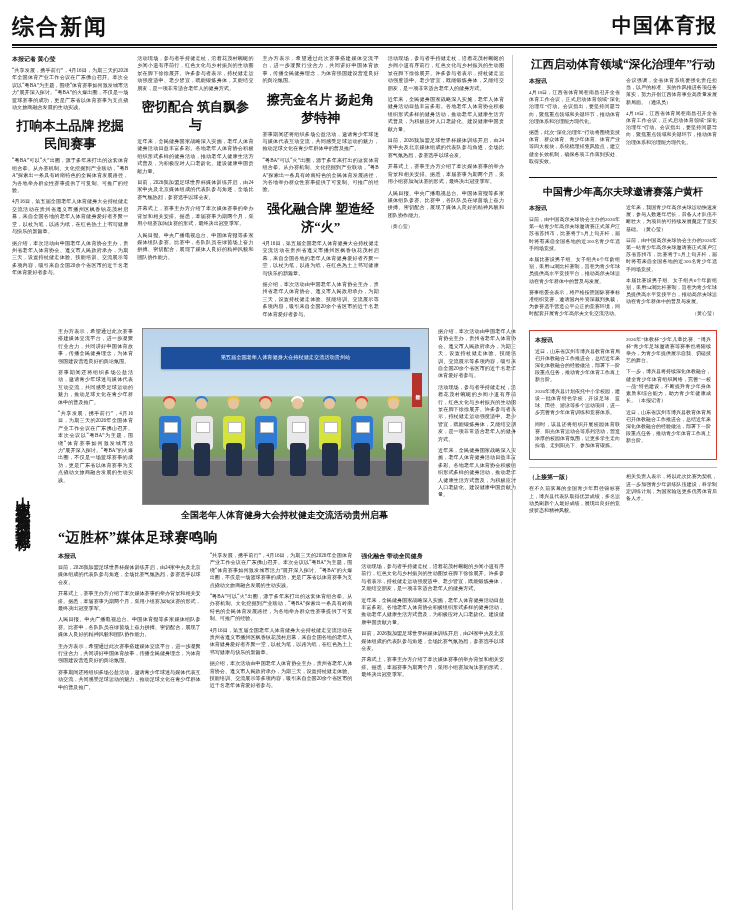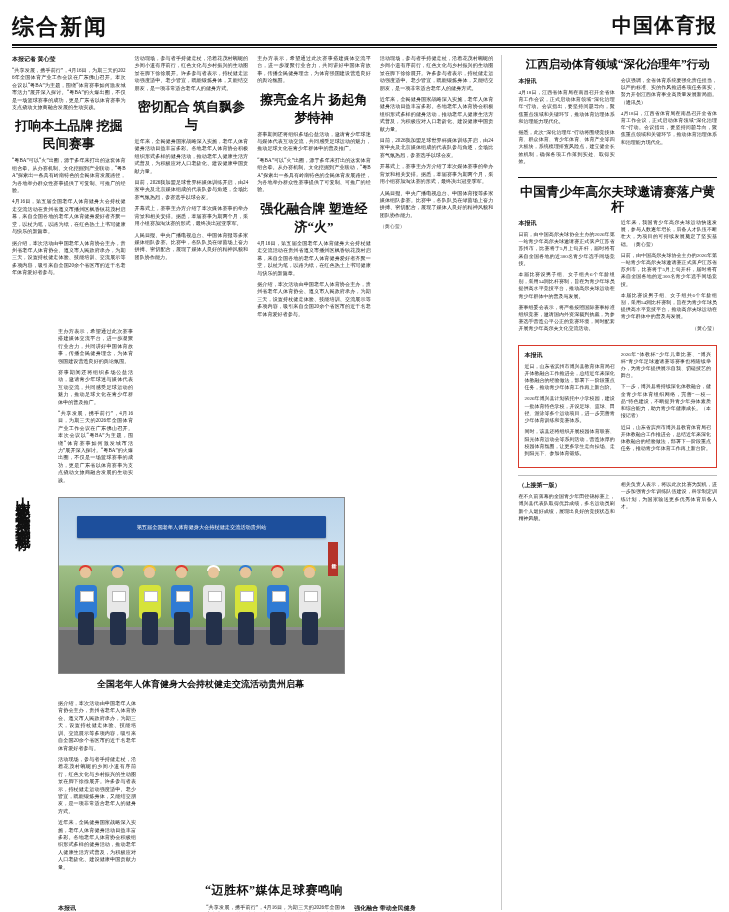--- a/index.html
+++ b/index.html
@@ -35,21 +35,21 @@
   
   .cols{display:flex;gap:9px;}
   .col{flex:1;}
   .byline{font-size:6px;font-weight:bold;margin-bottom:3px;}
   .ptxt{
     font-size:5.1px;line-height:7.4px;text-align:justify;color:#222;
     margin:0 0 4px 0;
     word-break:break-all;
   }
   .subhead{
-    font-size:12px;font-weight:bold;text-align:right;margin:7px 0 5px 0;color:#111;
+    font-size:14px;font-weight:bold;text-align:left;margin:7px 0 5px 0;color:#111;
     letter-spacing:0.5px;
   }
   .subhead-sm{
     font-size:13px;font-weight:bold;text-align:center;margin:6px 0 4px 0;color:#111;
   }
 
   
   .vert-wrap{position:absolute;left:0;top:430px;width:40px;height:270px;}
   .vert-title{
     writing-mode:vertical-rl;text-orientation:upright;
@@ -75,21 +75,21 @@
   .runner .cap{position:absolute;left:6px;top:-2px;width:13px;height:6px;border-radius:6px 6px 0 0;}
   .runner .body{position:absolute;left:2px;top:11px;width:22px;height:34px;border-radius:4px;}
   .runner .bib{position:absolute;left:7px;top:24px;width:12px;height:9px;background:#fff;border:1px solid #bbb;}
   .runner .legs{position:absolute;left:5px;top:45px;width:16px;height:33px;background:#23304a;border-radius:3px;}
   .cap-title{
     width:285px;text-align:center;font-size:9px;font-weight:bold;margin-top:4px;color:#111;
   }
 
   
   .r-head{font-size:11.5px;font-weight:bold;text-align:center;line-height:15px;margin:2px 0 5px 0;color:#111;}
-  .r-head.sm{font-size:13px;}
+  .r-head.sm{font-size:10px;}
   .r-cols{display:flex;gap:6px;}
   .r-col{flex:1;}
   .rtxt{font-size:5px;line-height:7.2px;text-align:justify;color:#222;margin:0 0 4px 0;word-break:break-all;}
   .boxed{
     border:1.5px solid #d9392b;padding:5px 5px 6px 5px;margin-top:8px;
   }
   .boxed .r-head{color:#111;}
   .r-rule{height:1px;background:#111;margin:8px 0 6px 0;}
   .r-rule-thin{height:1px;background:#bbb;margin:7px 0 5px 0;}
   .sign{font-size:5px;text-align:right;color:#333;margin-top:2px;}
@@ -152,21 +152,21 @@
           <p class="ptxt">开幕式上，赛事主办方介绍了本次媒体赛事的举办背景和相关安排。据悉，本届赛事为期两个月，采用小组赛加淘汰赛的形式，最终决出冠亚季军。</p>
           <p class="ptxt">人民日报、中央广播电视总台、中国体育报等多家媒体组队参赛。比赛中，各队队员在绿茵场上奋力拼搏、密切配合，展现了媒体人良好的精神风貌和团队协作能力。</p>
           <div class="tag">（黄心莹）</div>
         </div>
       </div>
 
       <div class="vert-wrap">
         <div class="vert-title">山东体彩幸运专列成城市新地标</div>
       </div>
 
-      <div class="left-mid" style="margin-left:46px;flex-direction:column;">
+      <div class="left-mid" style="margin-left:46px;">
         <div class="col" style="width:75px;flex:none;">
           <p class="ptxt">主办方表示，希望通过此次赛事搭建媒体交流平台，进一步凝聚行业合力，共同讲好中国体育故事，传播全民健身理念，为体育强国建设营造良好的舆论氛围。</p>
           <p class="ptxt">赛事期间还将组织多场公益活动，邀请青少年球迷与媒体代表互动交流，共同感受足球运动的魅力，推动足球文化在青少年群体中的普及推广。</p>
           <p class="ptxt">“共享发展，携手前行”，4月16日，为期三天的2026年全国体育产业工作会议在广东佛山召开。本次会议以“粤BA”为主题，围绕“体育赛事如何激发城市活力”展开深入探讨。“粤BA”的火爆出圈，不仅是一场篮球赛事的成功，更是广东省以体育赛事为支点撬动文旅商融合发展的生动实践。</p>
         </div>
 
         <div>
           <div class="photo">
             <div class="banner">第五届全国老年人体育健身大会持杖健走交流活动贵州站</div>
             <div class="road"></div>

